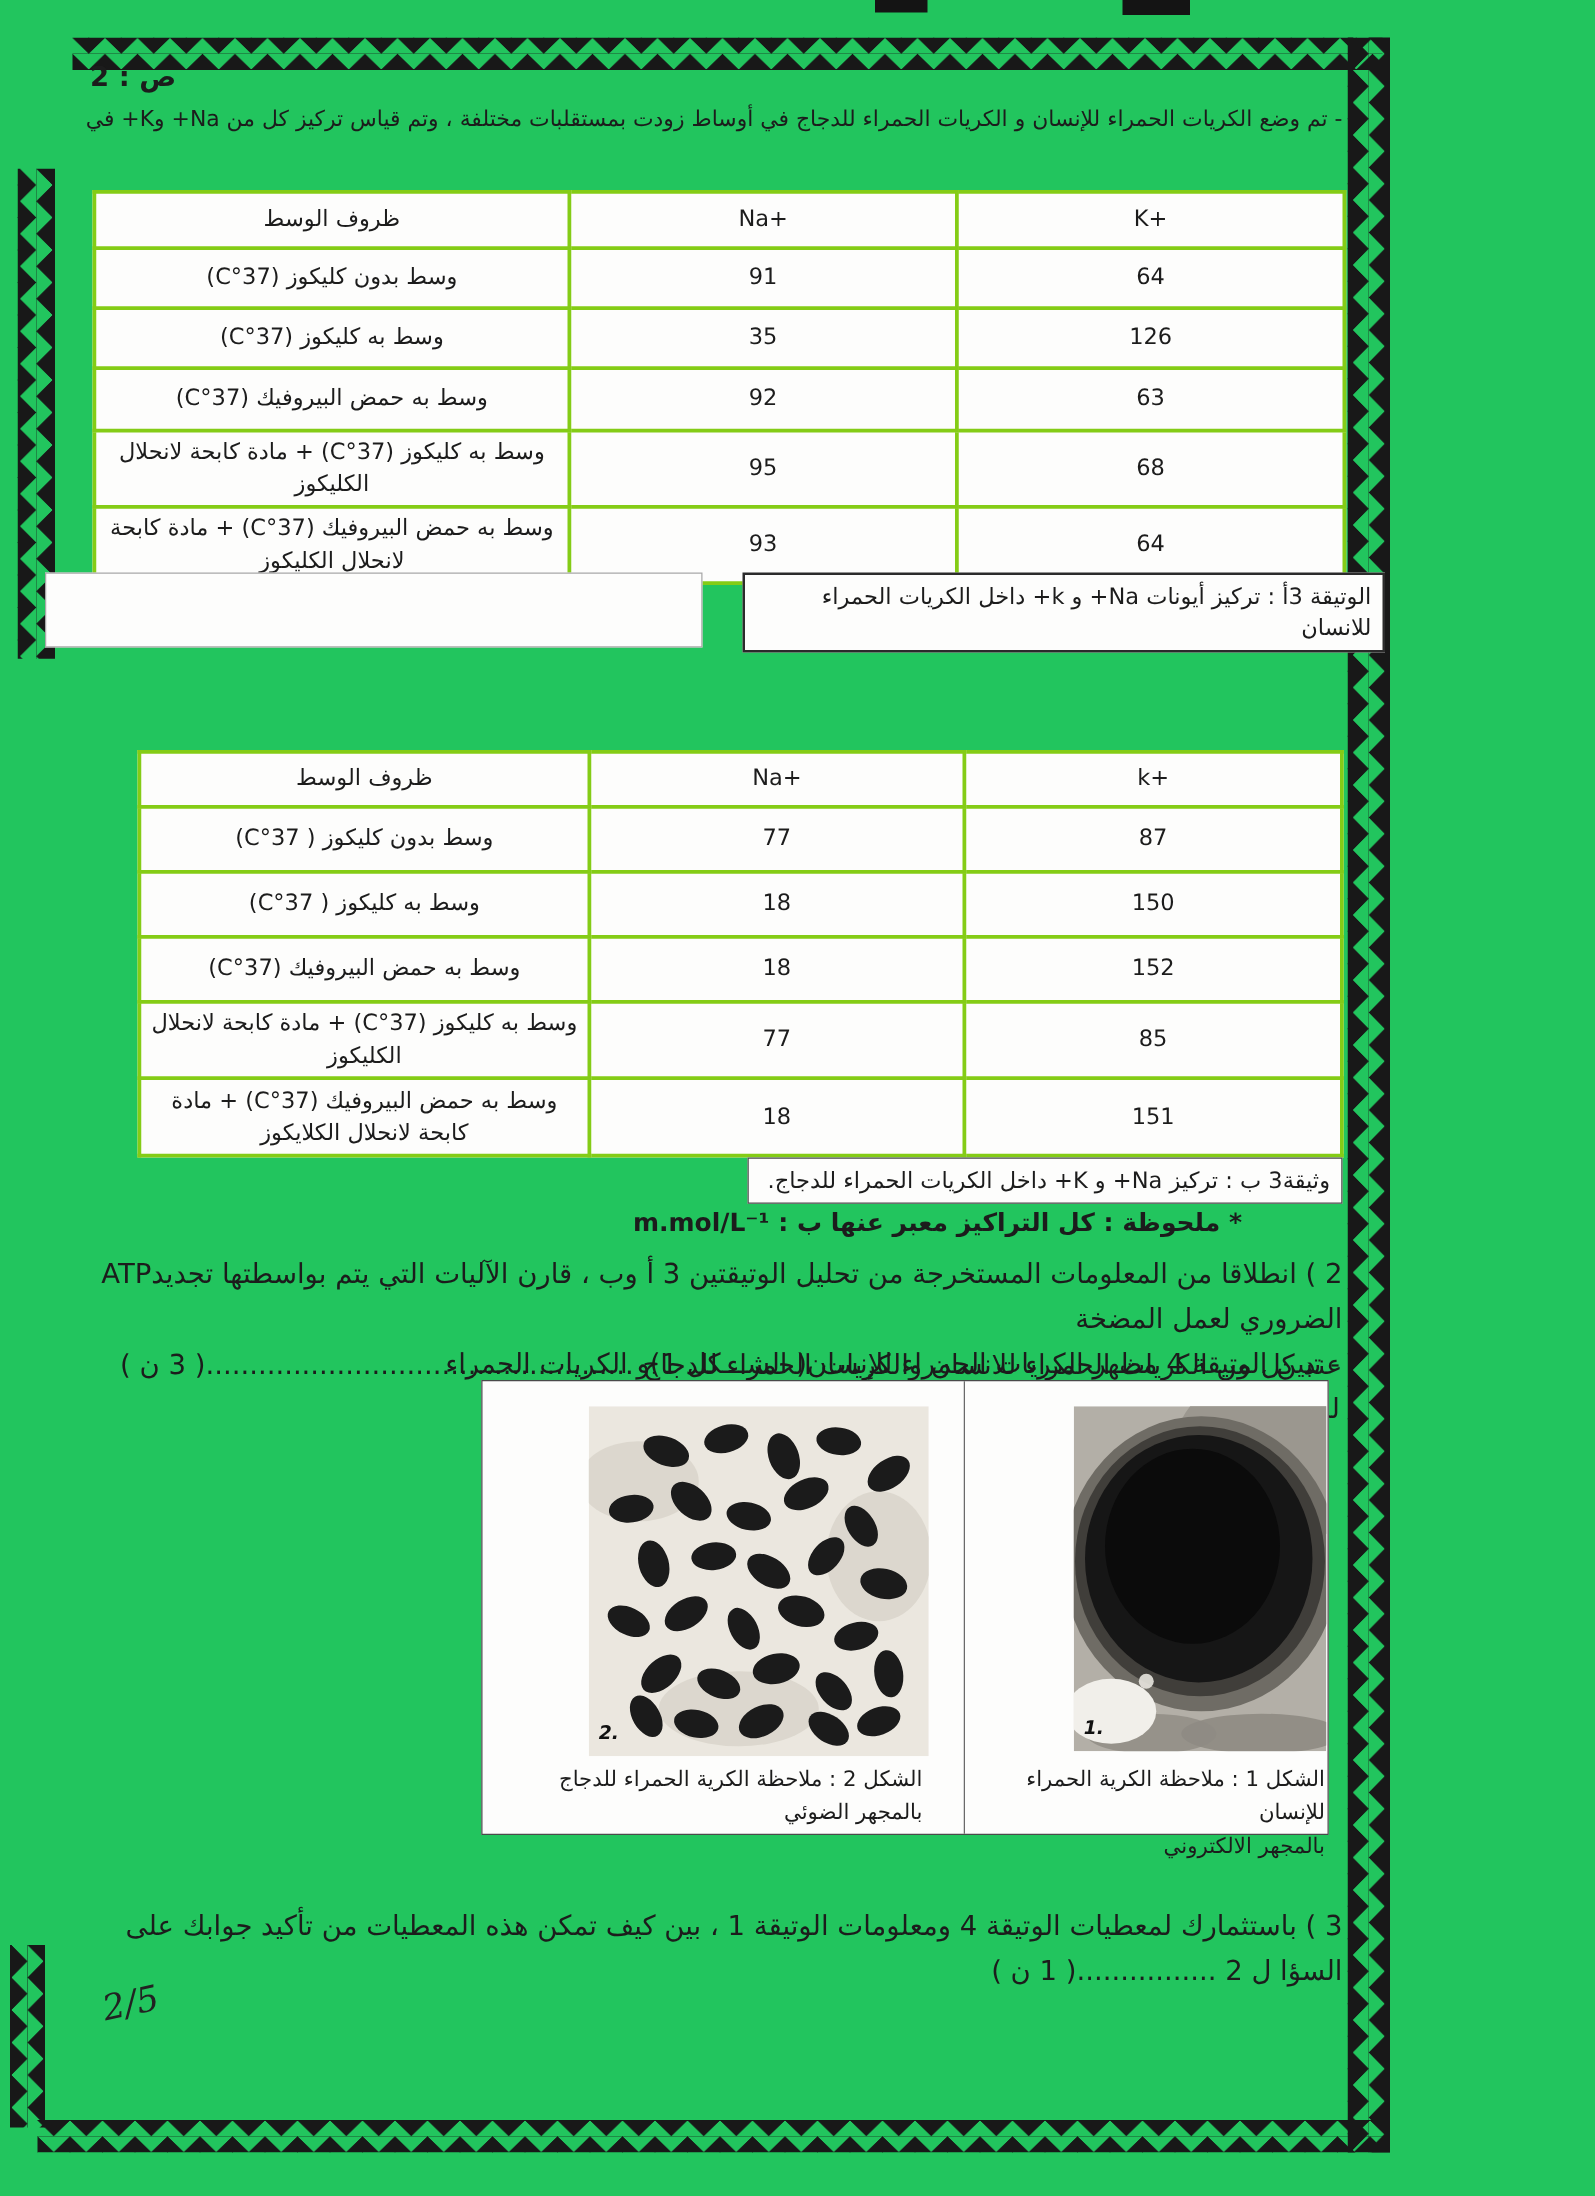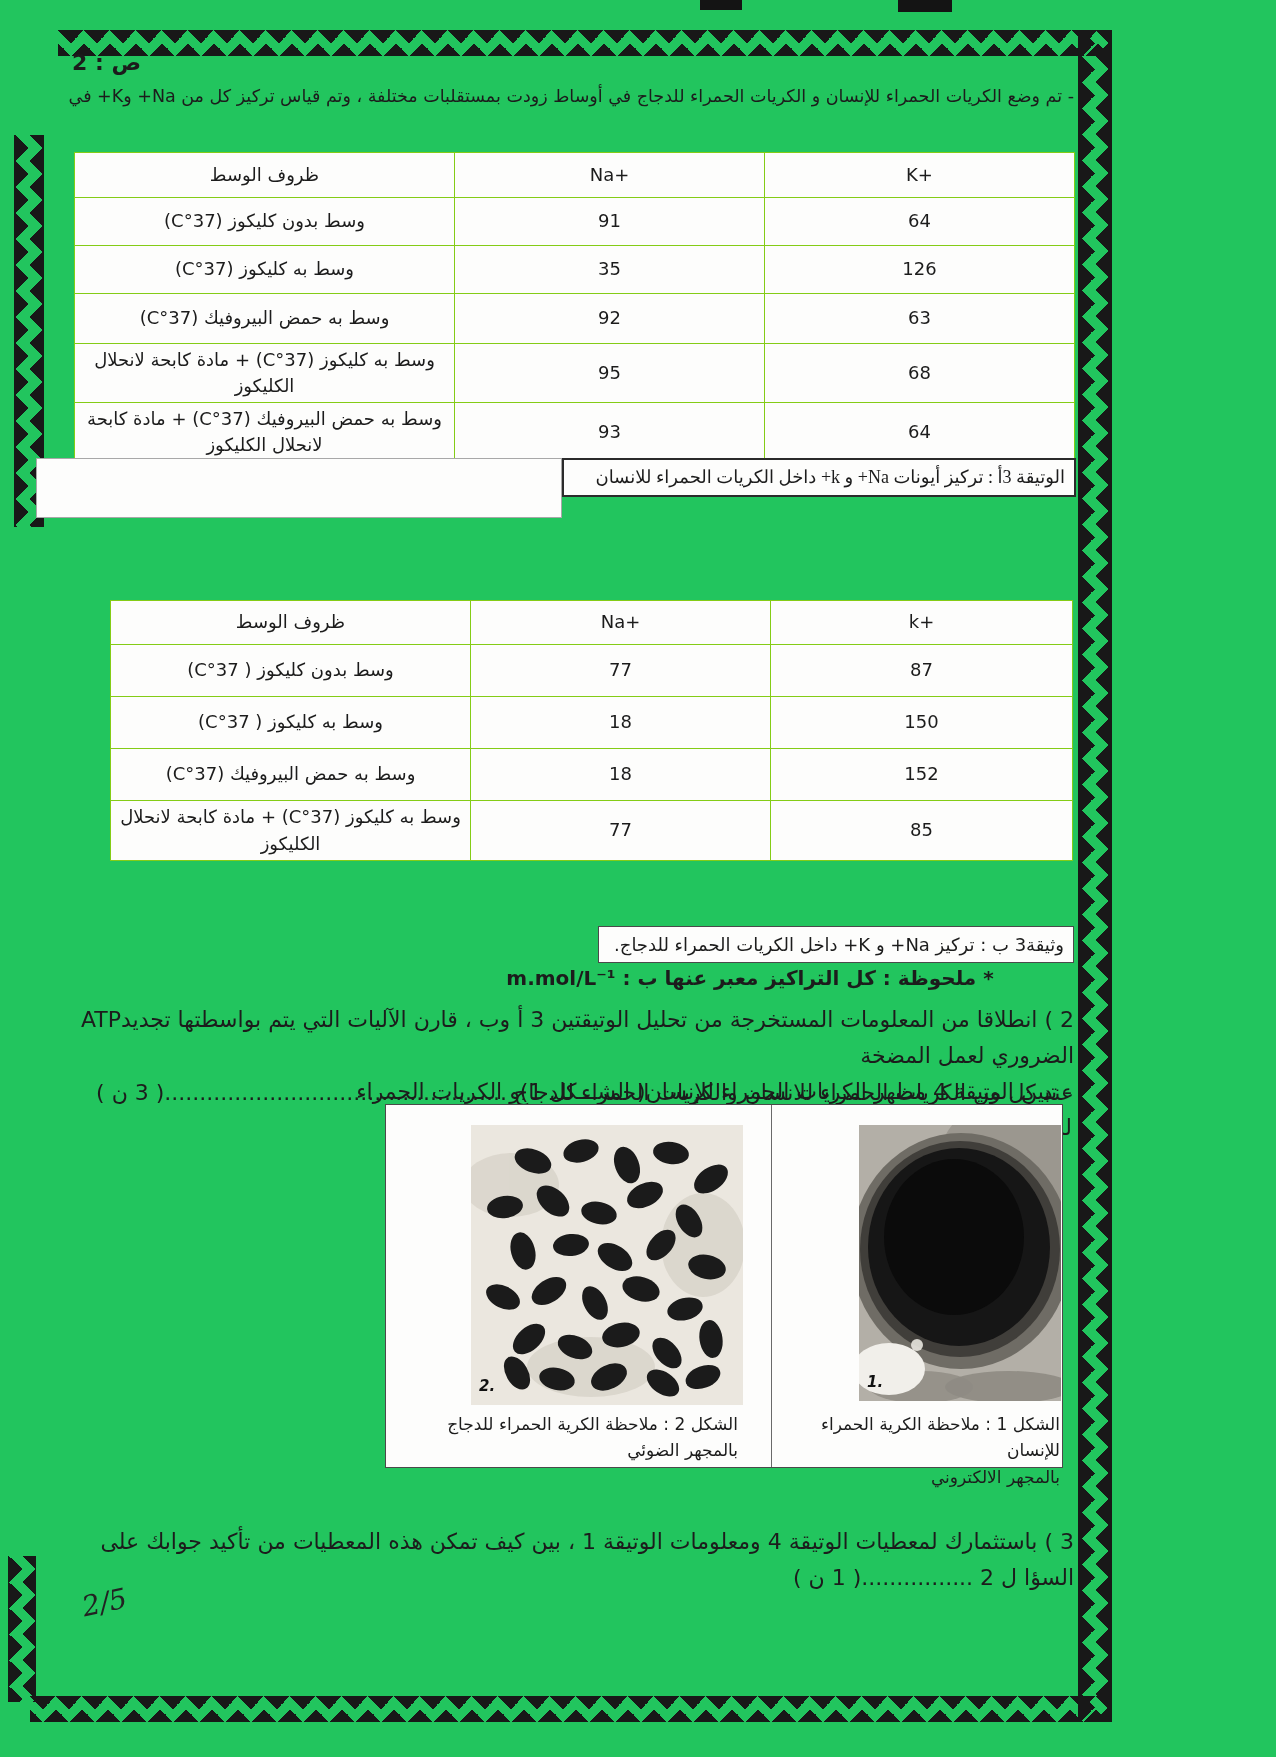--- a/index.html
+++ b/index.html
@@ -25,21 +25,21 @@
     background-size: 50% 26px, 50% 26px;
     background-position: 0 0, 100% 13px;
     background-repeat: repeat-y, repeat-y;
   }
   .artifact { position:absolute; background:#141414; }
   .rtl { direction:rtl; }
   .page-label { position:absolute; left:72px; top:50px; font-size:22px; font-weight:bold; direction:rtl; }
   .intro { position:absolute; left:62px; top:82px; width:1012px; font-size:17.5px; line-height:1.6; text-align:right; direction:rtl; }
   table.data-table { position:absolute; border-collapse:collapse; table-layout:fixed; background:#fdfdfc; }
   table.data-table th, table.data-table td {
-    border:1px solid #84cc16; text-align:center; vertical-align:middle;
+    border:3px solid #84cc16; text-align:center; vertical-align:middle;
     font-size:18px; font-weight:normal; padding:3px 8px; line-height:1.45;
   }
   .caption-box {
     position:absolute; border:2px solid #2b2b2b; background:#fdfdfc;
     padding:5px 9px; font-size:18px; text-align:right; direction:rtl; line-height:1.4;
   }
   .caption-box.thin { border-width:1.5px; border-color:#4a4a4a;padding-left:14px; }
   .blank-box { position:absolute; border:1px solid #a8a8a8; background:#fdfdfc; }
   .note { position:absolute; font-size:20px; font-weight:bold; text-align:center; direction:rtl; }
   .body-line { position:absolute; font-size:22px; line-height:1.65; text-align:right; direction:rtl; }
@@ -109,21 +109,21 @@
       </tr>
       <tr style="height:56px;margin-left:12px;">
         <td class="rtl">وسط به حمض البيروفيك (37°C) + مادة كابحة لانحلال الكليكوز</td>
         <td>93</td>
         <td>64</td>
       </tr>
     </tbody>
   </table>
 
   <div class="blank-box" style="left:36px;top:458px;width:526px;height:60px;"></div>
-  <div class="caption-box" style="left:562px;top:458px;width:514px;font-family:Liberation Serif, serif;">الوتيقة 3أ : تركيز أيونات Na+ و k+ داخل الكريات الحمراء للانسان</div>
+  <div class="caption-box" style="left:594px;top:458px;width:514px;">الوتيقة 3أ : تركيز أيونات Na+ و k+ داخل الكريات الحمراء للانسان</div>
 
   <table class="data-table" style="left:110px;top:600px;width:962px;">
     <colgroup>
         <col style="width:360px">
         <col style="width:300px">
         <col style="width:302px">
       </colgroup>
     <thead>
       <tr style="height:44px;">
         <th class="rtl">ظروف الوسط</th>
@@ -144,20 +144,25 @@
       </tr>
       <tr style="height:52px;">
         <td class="rtl">وسط به حمض البيروفيك (37°C)</td>
         <td>18</td>
         <td>152</td>
       </tr>
       <tr style="height:60px;">
         <td class="rtl">وسط به كليكوز (37°C) + مادة كابحة لانحلال الكليكوز</td>
         <td>77</td>
         <td>85</td>
+      </tr>
+      <tr style="height:62px;">
+        <td class="rtl">وسط به حمض البيروفيك (37°C) + مادة كابحة لانحلال الكلايكوز</td>
+        <td>18</td>
+        <td>151</td>
       </tr>
     </tbody>
   </table>
 
   <div class="caption-box thin" style="left:598px;top:926px;width:476px;">وثيقة3 ب : تركيز Na+ و K+ داخل الكريات الحمراء للدجاج.</div>
 
   <div class="note" style="left:420px;top:966px;width:660px;">* ملحوظة : كل التراكيز معبر عنها ب : m.mol/L⁻¹</div>
 
   <div class="body-line" style="left:62px;top:1002px;width:1012px;">
     <div>2 ) انطلاقا من المعلومات المستخرجة من تحليل الوتيقتين 3 أ وب ، قارن الآليات التي يتم بواسطتها تجديدATP الضروري لعمل المضخة</div>

